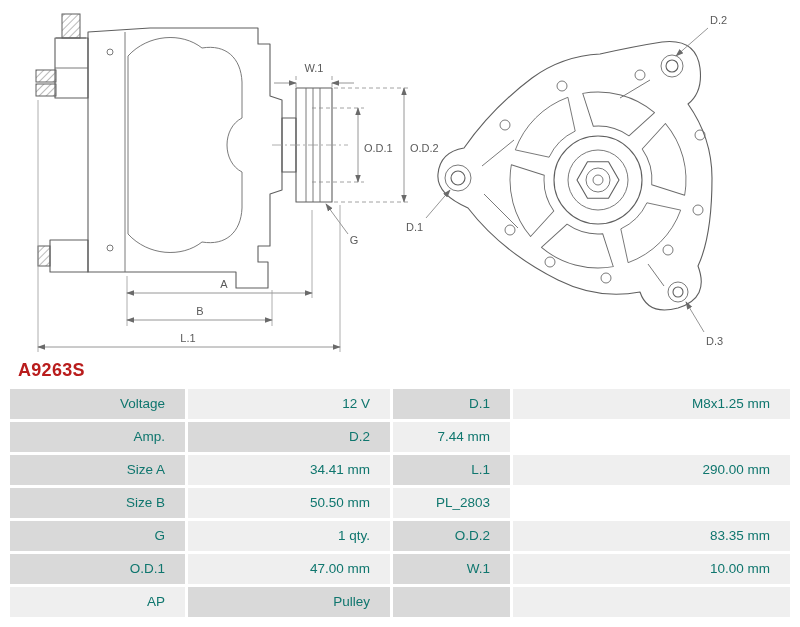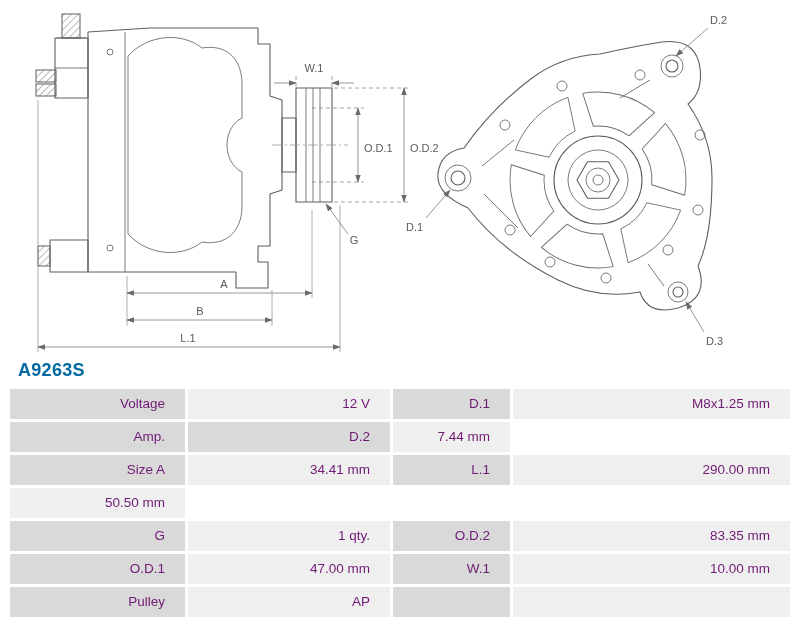--- a/index.html
+++ b/index.html
@@ -11,30 +11,30 @@
   svg{display:block;}
   svg text{font-family:"Liberation Sans",sans-serif;font-size:11px;fill:#5a5a5a;}
   .o{fill:none;stroke:#5f5f5f;stroke-width:1.1;stroke-linejoin:round;}
   .o2{fill:none;stroke:#6b6b6b;stroke-width:0.9;stroke-linejoin:round;}
   .hatched{fill:url(#hatch);stroke:#5f5f5f;stroke-width:1;}
   .dim{stroke:#8a8a8a;stroke-width:0.9;fill:none;}
   .ext{stroke:#9a9a9a;stroke-width:0.8;fill:none;}
   .dsh{stroke:#8a8a8a;stroke-width:0.8;stroke-dasharray:4 3;fill:none;}
   .cl{stroke:#9a9a9a;stroke-width:0.8;stroke-dasharray:10 3 2 3;fill:none;}
   .part-number{
-    color:#0369a1;font-size:18px;font-weight:bold;
+    color:#b91c1c;font-size:18px;font-weight:bold;
     margin:2px 0 8px 18px;letter-spacing:0.3px;
   }
   .spec-table{margin:0 10px;}
   .spec-row{
     display:grid;grid-template-columns:175px 202px 117px 1fr;
     gap:3px;margin-bottom:3px;
   }
   .cell{
-    height:30px;line-height:30px;font-size:13.5px;color:#701a75;
+    height:30px;line-height:30px;font-size:13.5px;color:#0f766e;
     text-align:right;padding-right:20px;box-sizing:border-box;
     white-space:nowrap;overflow:hidden;
   }
   .lbl{background:#d9d9d9;}
   .val{background:#efefef;}
 </style>
 </head>
 <body>
 
 <div class="drawing-wrap">
@@ -196,33 +196,35 @@
     <div class="cell lbl">D.2</div>
     <div class="cell val">7.44 mm</div>
   </div>
   <div class="spec-row">
     <div class="cell lbl">Size A</div>
     <div class="cell val">34.41 mm</div>
     <div class="cell lbl">L.1</div>
     <div class="cell val">290.00 mm</div>
   </div>
   <div class="spec-row">
+    <div class="cell lbl">Size B</div>
     <div class="cell val">50.50 mm</div>
+    <div class="cell val">PL_2803</div>
   </div>
   <div class="spec-row">
     <div class="cell lbl">G</div>
     <div class="cell val">1 qty.</div>
     <div class="cell lbl">O.D.2</div>
     <div class="cell val">83.35 mm</div>
   </div>
   <div class="spec-row">
     <div class="cell lbl">O.D.1</div>
     <div class="cell val">47.00 mm</div>
     <div class="cell lbl">W.1</div>
     <div class="cell val">10.00 mm</div>
   </div>
   <div class="spec-row">
+    <div class="cell val">AP</div>
     <div class="cell lbl">Pulley</div>
-    <div class="cell val">AP</div>
     <div class="cell lbl"></div>
     <div class="cell val"></div>
   </div>
 </div>
 
 </body></html>

